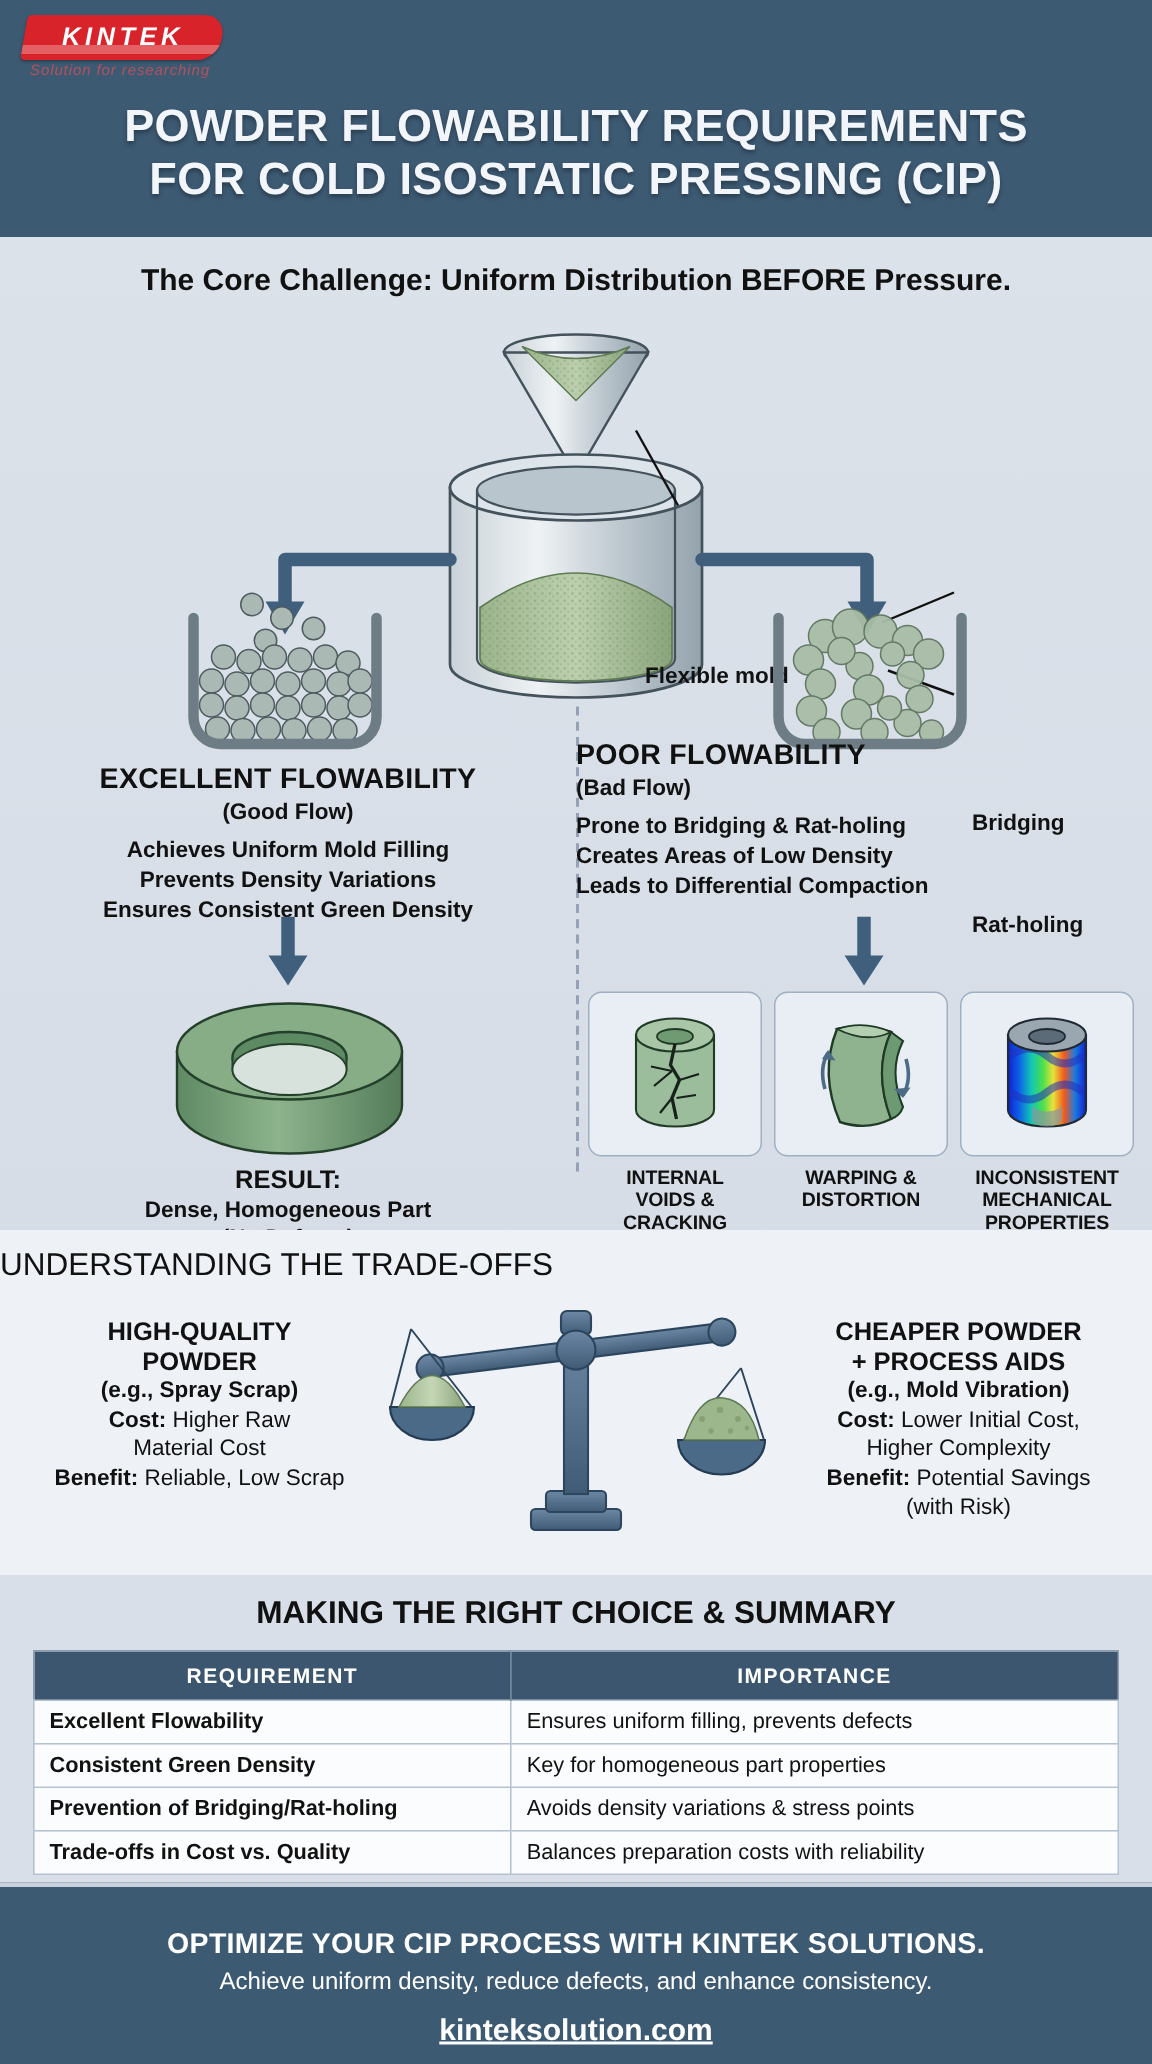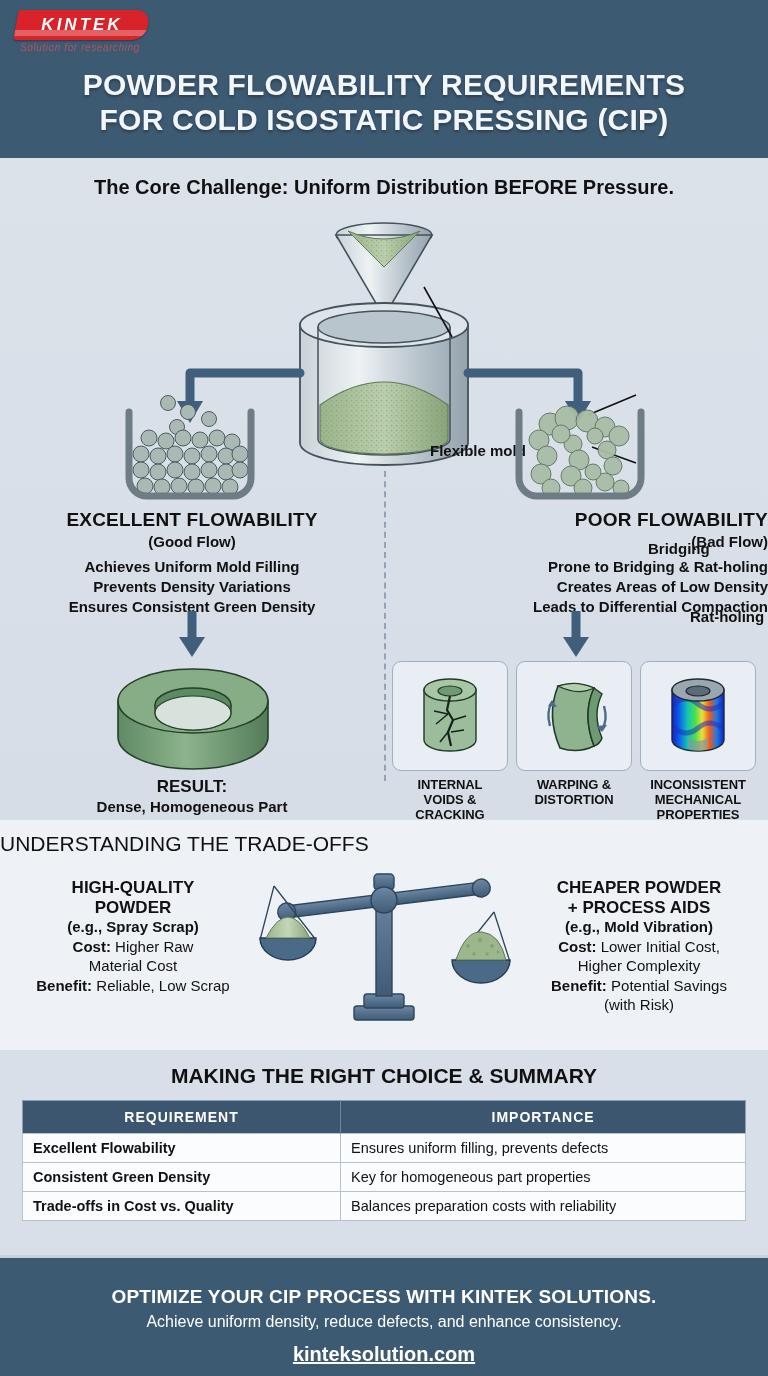--- a/index.html
+++ b/index.html
@@ -75,21 +75,21 @@
   .dashed-divider {
     position:absolute; left:384px; top:272px; bottom:18px;
     border-left:2px dashed #93a3b5;
   }
   .lbl { position:absolute; font-size:15px; font-weight:bold; color:#111; white-space:nowrap; }
 
   .cmp-title { font-size:19px; font-weight:bold; letter-spacing:.2px; }
   .cmp-sub   { font-size:15px; font-weight:bold; margin-top:2px; }
   .cmp-list  { font-size:15px; font-weight:bold; line-height:1.33; margin-top:7px; }
   .col-left  { position:absolute; left:0;   top:310px; width:384px; text-align:center; }
-  .col-right { position:absolute; left:384px; top:310px; width:384px; text-align:right; }
+  .col-right { position:absolute; left:384px; top:294px; width:384px; text-align:left; }
 
   .result-cap { position:absolute; left:0; top:578px; width:384px; text-align:center; }
   .result-cap .big { font-size:17px; font-weight:bold; }
   .result-cap .sm  { font-size:15px; font-weight:bold; line-height:1.28; }
 
   .defect-row {
     position:absolute; left:392px; top:462px; width:368px;
     display:flex; gap:8px; justify-content:flex-start;
   }
   .defect { width:116px; }
@@ -231,21 +231,21 @@
         <path d="M468 164 H 578 V 196" fill="none" stroke="#3f5f7d" stroke-width="9" stroke-linecap="round" stroke-linejoin="round"></path>
         <path d="M565 192 L578 214 L591 192 Z" fill="#3f5f7d"></path>
 
         <line x1="424" y1="78" x2="452" y2="128" stroke="#111" stroke-width="1.6"></line>
         <line x1="636" y1="186" x2="588" y2="206" stroke="#111" stroke-width="1.6"></line>
         <line x1="636" y1="254" x2="592" y2="238" stroke="#111" stroke-width="1.6"></line>
       </svg>
 
       <div class="lbl" style="left:430px; top:243px;">Flexible mold</div>
       <div class="lbl" style="left:648px; top:341px;">Bridging</div>
-      <div class="lbl" style="left:648px; top:409px;margin-left:42px;">Rat-holing</div>
+      <div class="lbl" style="left:648px; top:409px;">Rat-holing</div>
 
       <svg width="170" height="120" viewBox="0 0 170 120" style="position:absolute;left:105px;top:195px;">
         <g fill="#aab9b4" stroke="#4e5c60" stroke-width="1">
           <circle cx="63" cy="9" r="7.5"></circle>
             <circle cx="83" cy="18" r="7.5"></circle>
             <circle cx="104" cy="25" r="7.5"></circle>
             <circle cx="72" cy="33" r="7.5"></circle>
           <circle cx="44" cy="44" r="8"></circle>
             <circle cx="61" cy="47" r="8"></circle>
             <circle cx="78" cy="44" r="8"></circle>
@@ -502,20 +502,24 @@
       <tbody>
         <tr>
           <td class="req">Excellent Flowability</td>
           <td class="imp">Ensures uniform filling, prevents defects</td>
         </tr>
         <tr>
           <td class="req">Consistent Green Density</td>
           <td class="imp">Key for homogeneous part properties</td>
         </tr>
         <tr>
+          <td class="req">Prevention of Bridging/Rat-holing</td>
+          <td class="imp">Avoids density variations &amp; stress points</td>
+        </tr>
+        <tr>
           <td class="req">Trade-offs in Cost vs. Quality</td>
           <td class="imp">Balances preparation costs with reliability</td>
         </tr>
       </tbody>
     </table>
   </div>
 
   <div class="footer">
     <div class="f1">OPTIMIZE YOUR CIP PROCESS WITH KINTEK SOLUTIONS.</div>
     <div class="f2">Achieve uniform density, reduce defects, and enhance consistency.</div>

